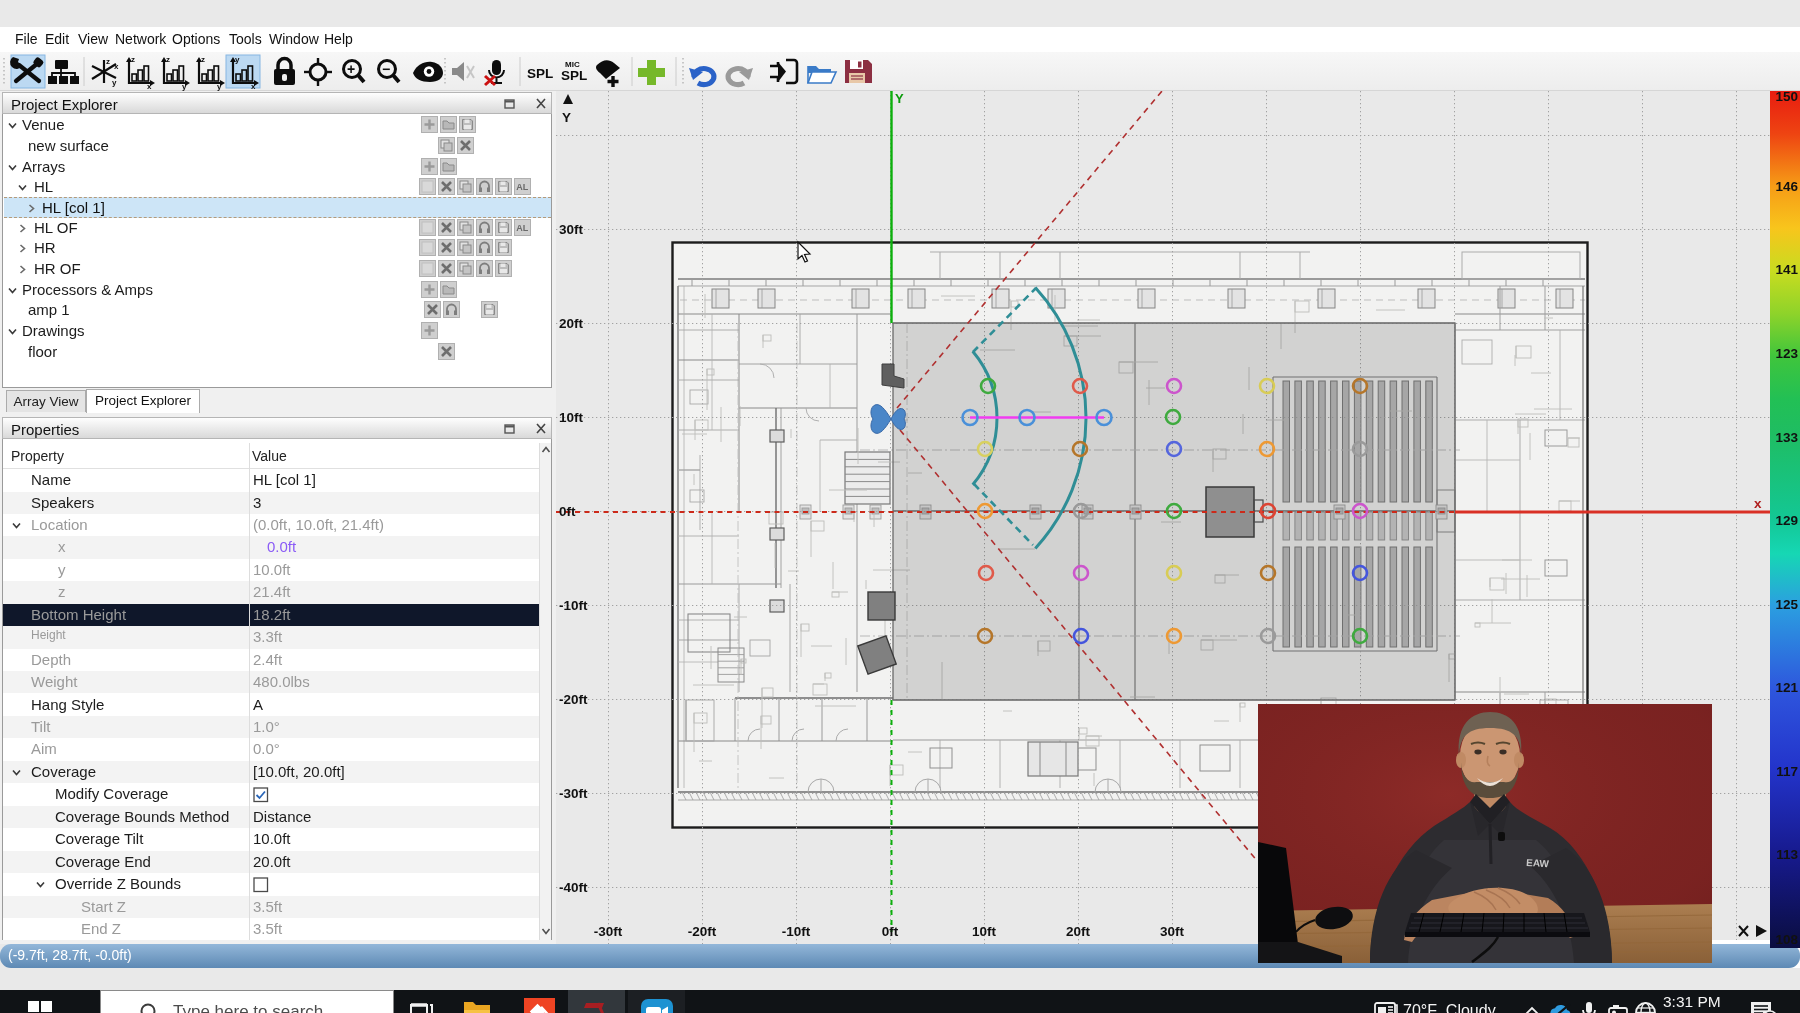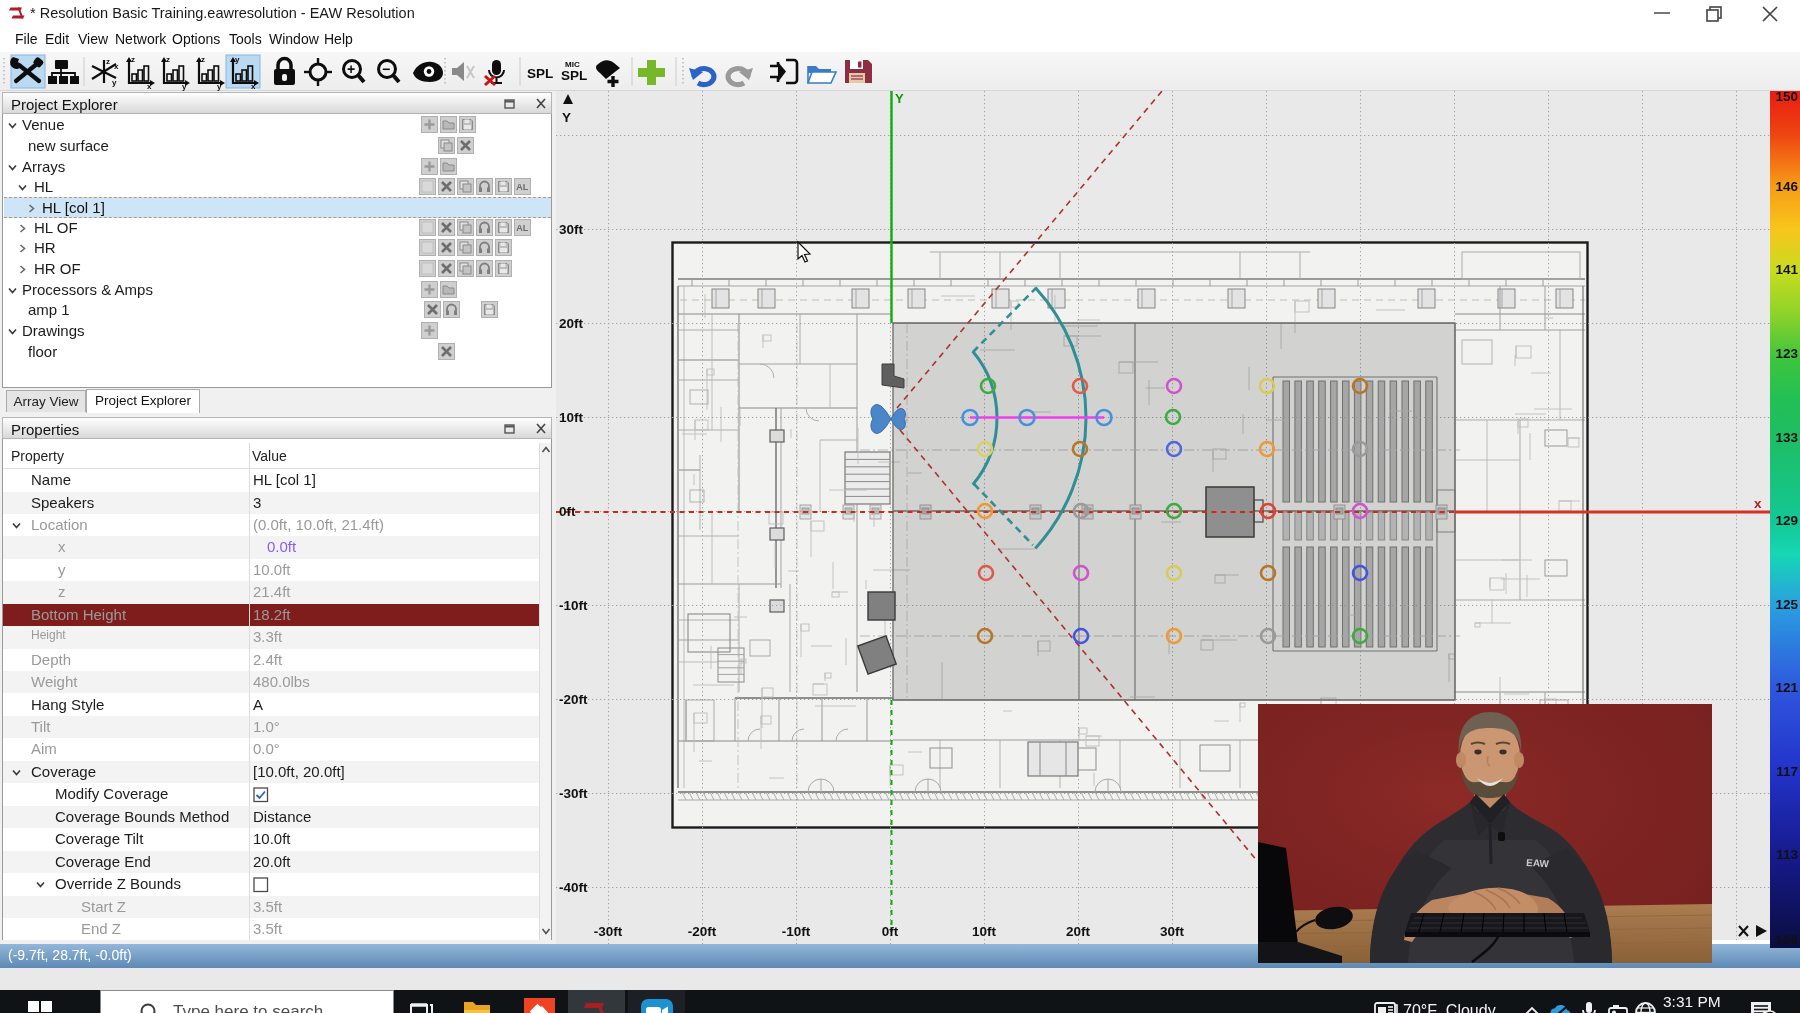--- a/index.html
+++ b/index.html
@@ -1,37 +1,20 @@
 <!DOCTYPE html>
 <html><head><meta charset="utf-8">
 <style>
 *{margin:0;padding:0;box-sizing:border-box;}
 html,body{width:1800px;height:1013px;overflow:hidden;background:#e9e9e9;font-family:"Liberation Sans",sans-serif;}
 .abs{position:absolute;}
 #app{position:relative;width:1800px;height:1013px;}
 </style></head><body>
 <div id="app">
 
-<div class="abs" style="left:0;top:0;width:1800px;height:27px;background:#ffffff;">
-
-<svg class="abs" style="left:9px;top:6px;" width="17" height="14" viewBox="0 0 17 14">
-        <path d="M1.5 1.5 L13 1.5 L11.5 4.5 L0 4.5 Z" fill="#b01e24"></path>
-        <path d="M4 9.5 L15.5 9.5 L14 12.5 L2.5 12.5 Z" fill="#b01e24"></path>
-        <path d="M9.5 1.5 L13.5 12.5" stroke="#b01e24" stroke-width="2"></path>
-      </svg>
-
-<div class="abs" style="left:30px;top:5px;font-size:14.5px;color:#1a1a1a;">* Resolution Basic Training.eawresolution - EAW Resolution</div>
-
-<svg class="abs" style="left:1648px;top:0;" width="152" height="27" viewBox="0 0 152 27">
-        <line x1="6" y1="13" x2="22" y2="13" stroke="#555" stroke-width="1.6"></line>
-        <rect x="62" y="7" width="11" height="11" fill="none" stroke="#444" stroke-width="1.6"></rect>
-        <rect x="59" y="10" width="11" height="11" fill="#fff" stroke="#444" stroke-width="1.6"></rect>
-        <path d="M115 7 L129 21 M129 7 L115 21" stroke="#444" stroke-width="1.7"></path>
-      </svg>
-</div>
 
 <div class="abs" style="left:0;top:27px;width:1800px;height:25px;background:#ffffff;font-size:15px;color:#111;">
 <span class="abs" style="left:15px;top:4px;font-size:14px;">File</span>
 <span class="abs" style="left:45px;top:4px;font-size:14px;">Edit</span>
 <span class="abs" style="left:78px;top:4px;font-size:14px;">View</span>
 <span class="abs" style="left:115px;top:4px;font-size:14px;">Network</span>
 <span class="abs" style="left:172px;top:4px;font-size:14px;">Options</span>
 <span class="abs" style="left:229px;top:4px;font-size:14px;">Tools</span>
 <span class="abs" style="left:269px;top:4px;font-size:14px;">Window</span>
 <span class="abs" style="left:324px;top:4px;font-size:14px;">Help</span>
@@ -430,21 +413,21 @@
 <div class="abs" style="left:1px;top:141.8px;width:536px;height:22.45px;background:#ffffff;">
 <span class="abs" style="left:55px;top:2px;font-size:15px;color:#9a9a9a;">y</span>
 <span class="abs" style="left:250px;top:2px;font-size:15px;color:#9a9a9a;">10.0ft</span>
 </div>
 
 <div class="abs" style="left:1px;top:164.2px;width:536px;height:22.45px;background:#f3f3f3;">
 <span class="abs" style="left:55px;top:2px;font-size:15px;color:#9a9a9a;">z</span>
 <span class="abs" style="left:250px;top:2px;font-size:15px;color:#9a9a9a;">21.4ft</span>
 </div>
 
-<div class="abs" style="left:1px;top:186.7px;width:536px;height:22.45px;background:#7f1d1d;padding-left:8px;">
+<div class="abs" style="left:1px;top:186.7px;width:536px;height:22.45px;background:#0f172a;padding-left:8px;">
 <span class="abs" style="left:28px;top:2px;font-size:15px;color:#9a9a9a;">Bottom Height</span>
 <span class="abs" style="left:250px;top:2px;font-size:15px;color:#9a9a9a;">18.2ft</span>
 </div>
 
 <div class="abs" style="left:1px;top:209.2px;width:536px;height:22.45px;background:#f3f3f3;">
 <span class="abs" style="left:28px;top:2px;font-size:12px;color:#9a9a9a;">Height</span>
 <span class="abs" style="left:250px;top:2px;font-size:15px;color:#9a9a9a;">3.3ft</span>
 </div>
 
 <div class="abs" style="left:1px;top:231.6px;width:536px;height:22.45px;background:#ffffff;">
@@ -1218,21 +1201,21 @@
 
 <svg class="abs" style="left:1736px;top:922px;" width="34" height="18" viewBox="0 0 34 18">
       <path d="M3 4 L12 14 M12 4 L3 14" stroke="#111" stroke-width="2"></path>
       <path d="M20 3 L31 9 L20 15 Z" fill="#111"></path>
     </svg>
 
 <div class="abs" style="left:1712px;top:940px;width:88px;height:28px;background:#ffffff;">
       <div class="abs" style="left:18px;top:5px;font-size:13.5px;color:#222;">Offline</div>
     </div>
 
-<div class="abs" style="left:0;top:944px;width:1800px;height:24px;background:linear-gradient(#93b7d9,#5d89b4);">
+<div class="abs" style="left:0;top:944px;width:1800px;height:24px;background:linear-gradient(#93b7d9,#5d89b4);border-radius:11px;">
       <div class="abs" style="left:8px;top:3px;font-size:14px;color:#ffffff;">(-9.7ft, 28.7ft, -0.0ft)</div>
     </div>
 
 <svg class="abs" style="left:1258px;top:704px;" width="454" height="259" viewBox="0 0 454 259">
       <rect width="454" height="259" fill="#7c2322"></rect>
       <rect width="454" height="259" fill="url(#vg)"></rect>
       <defs>
         <radialGradient id="vg" cx="0.42" cy="0.35" r="0.95">
           <stop offset="0" stop-color="#8e2b28" stop-opacity="0.95"></stop>
           <stop offset="0.65" stop-color="#77211f" stop-opacity="0.35"></stop>

